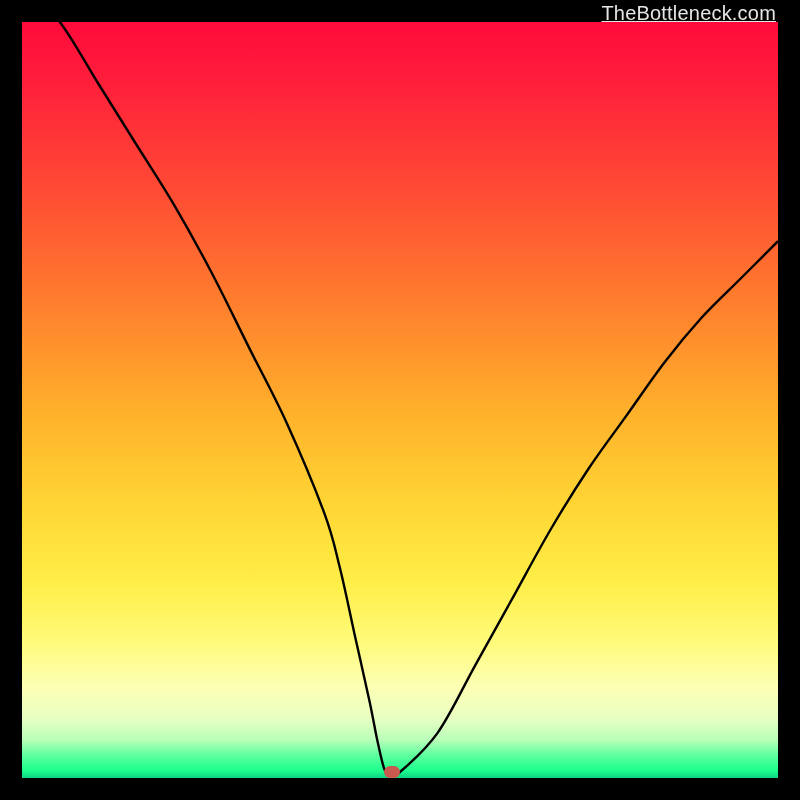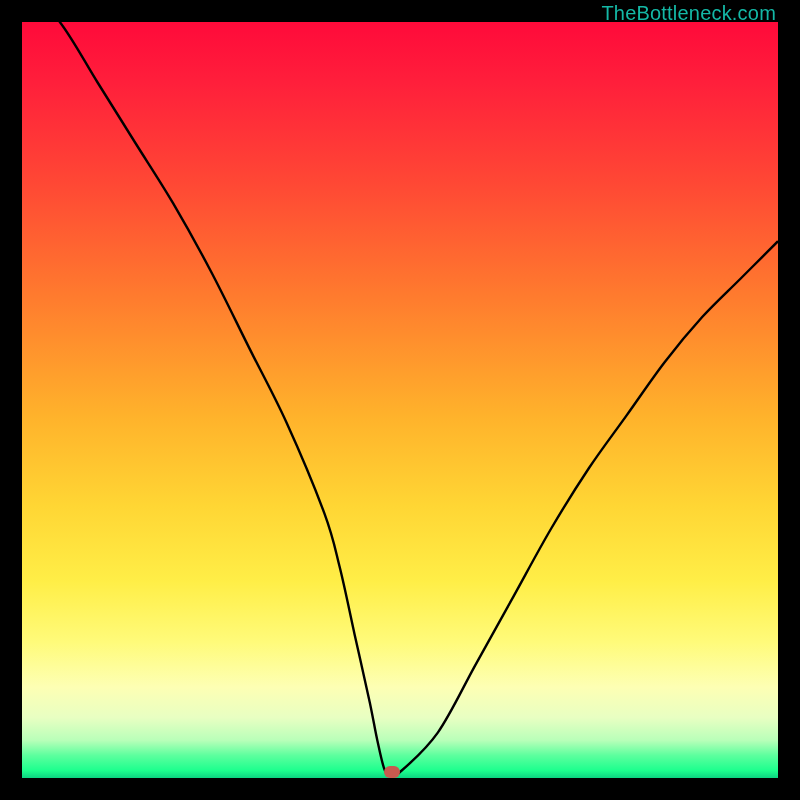--- a/index.html
+++ b/index.html
@@ -55,24 +55,25 @@
   }
   .marker {
     position: absolute;
     border-radius: 50%;
     transform: translate(-50%, -50%);
   }
   .watermark {
     position: absolute;
     top: 2px;
     right: 24px;
-    color: #14b8a6;
+    color: #e5e5e5;
     font-size: 20px;
     letter-spacing: 0.2px;
     font-weight: 500;
+    text-decoration: underline;
   }
 </style>
 </head>
 <body>
 
 <div class="frame">
 
   <div class="watermark">TheBottleneck.com</div>
 
   <div class="plot-area">

